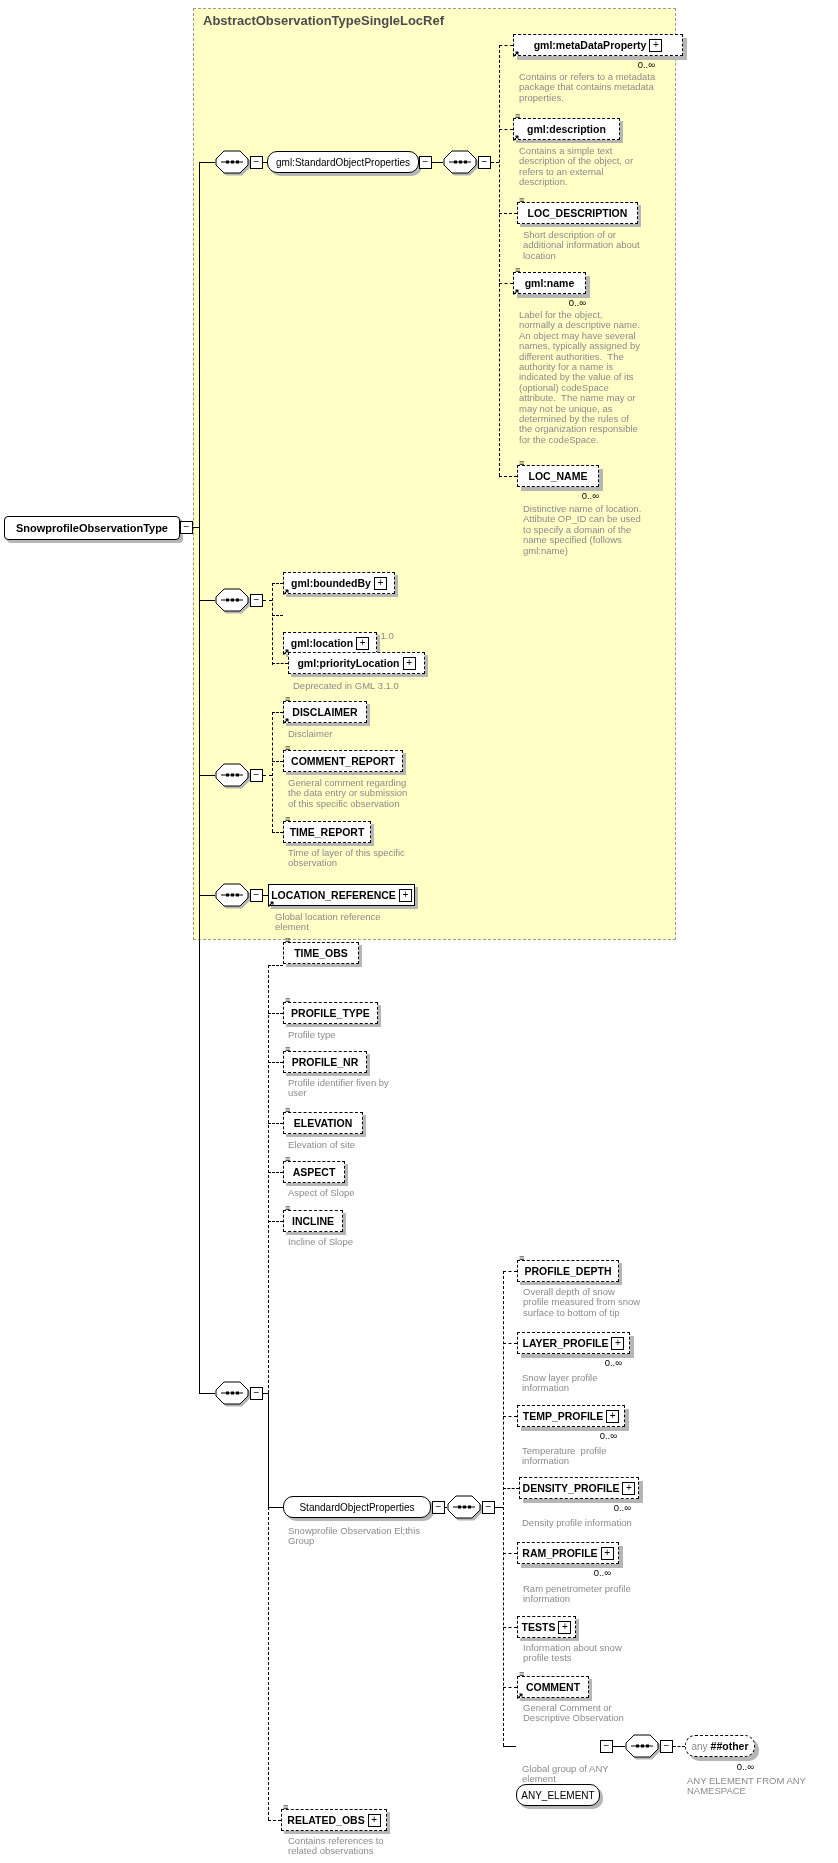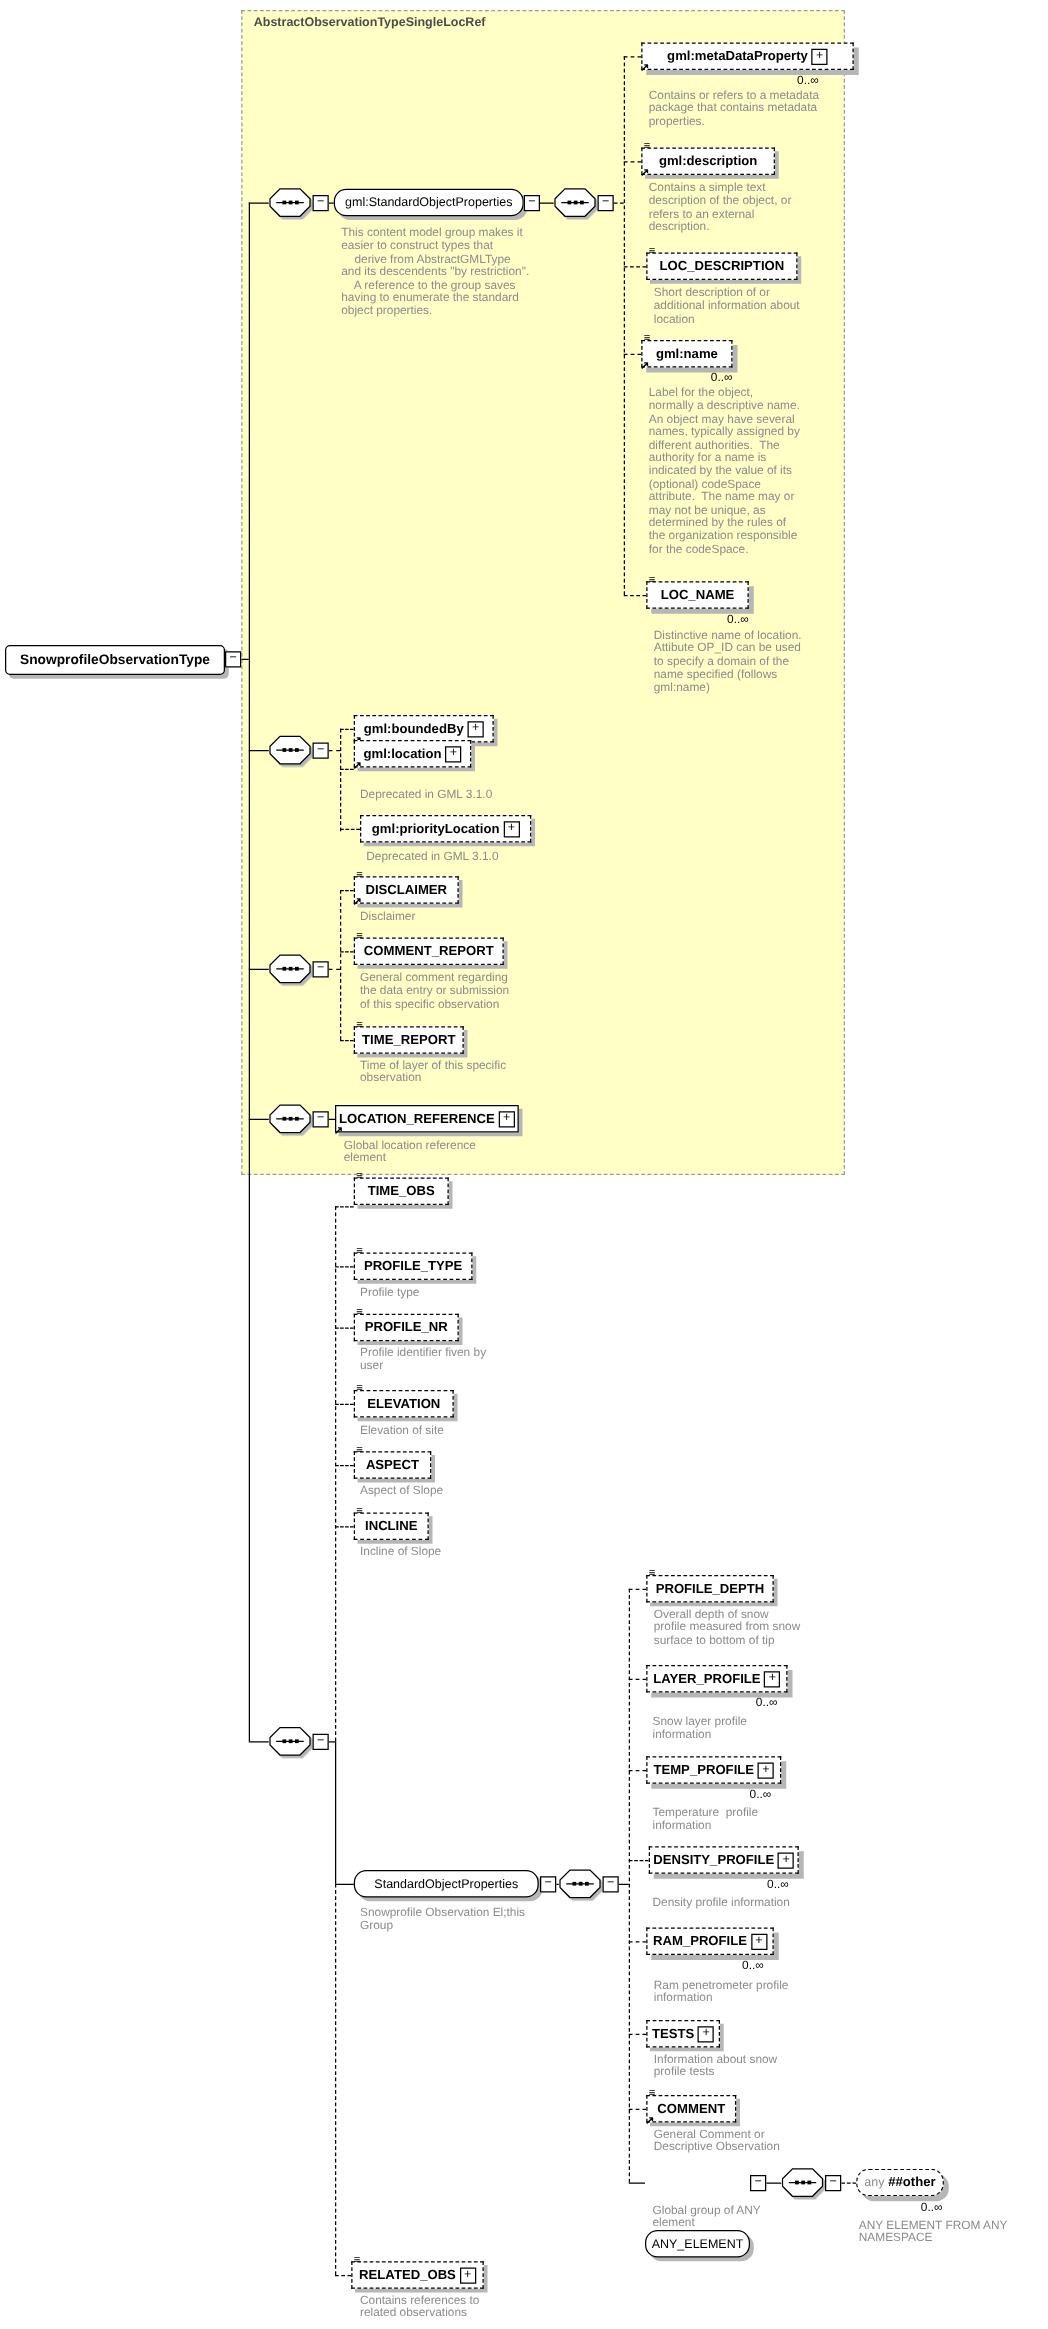--- a/index.html
+++ b/index.html
@@ -1,20 +1,20 @@
 <!DOCTYPE html>
 <html><head>
 <meta charset="utf-8">
 <style>
   html,body{margin:0;padding:0;background:#fff}
   .canvas{position:relative;width:838px;height:1863px;background:#fff;
           font-family:"Liberation Sans",sans-serif;overflow:hidden}
   .ybox{position:absolute;left:193px;top:8px;width:483px;height:932px;
         background:#ffffc6;border:1px dashed #9a9a9a;box-sizing:border-box;z-index:0}
-  .ytitle{position:absolute;left:9px;top:4px;font-size:10px;font-weight:bold;color:#4c4c4c}
+  .ytitle{position:absolute;left:9px;top:4px;font-size:13px;font-weight:bold;color:#4c4c4c}
   
   .lh{position:absolute;height:0;border-top:1px solid #000;z-index:1}
   .lv{position:absolute;width:0;border-left:1px solid #000;z-index:1}
   .lh.d{border-top-style:dashed}
   .lv.d{border-left-style:dashed}
   
   .ebox{position:absolute;height:22px;background:#fff;border:1px solid #000;
         box-shadow:3px 3px 0 #b6b6b6;display:flex;align-items:center;justify-content:center;
         gap:3px;font-size:10.5px;font-weight:bold;color:#000;box-sizing:border-box;z-index:2}
   .dsh{border-style:dashed}
@@ -148,27 +148,20 @@
   <span class="mbox" style="left:600px;top:1740px"></span>
   <span class="mbox" style="left:660px;top:1740px"></span>
 
   <div class="ebox root" style="left:4px;top:516px;width:176px;height:24px">
     <span>SnowprofileObservationType</span>
   </div>
 
   <div class="ebox rnd" style="left:267px;top:151px;width:152px">
     <span>gml:StandardObjectProperties</span>
   </div>
-  <div class="note" style="left:273px;top:182px">This content model group makes it
-easier to construct types that
-    derive from AbstractGMLType
-and its descendents "by restriction".
-    A reference to the group saves
-having to enumerate the standard
-object properties.</div>
 
   <div class="ebox dsh multi" style="left:513px;top:34px;width:170px">
     <i class="ref"></i>
     <span>gml:metaDataProperty</span>
     <span class="plus"></span>
   </div>
   <div class="occ" style="left:610px;top:59px">0..∞</div>
   <div class="note" style="left:519px;top:72px">Contains or refers to a metadata
 package that contains metadata
 properties.</div>
@@ -221,21 +214,21 @@
 to specify a domain of the
 name specified (follows
 gml:name)</div>
 
   <div class="ebox dsh" style="left:283px;top:572px;width:112px">
     <i class="ref"></i>
     <span>gml:boundedBy</span>
     <span class="plus"></span>
   </div>
 
-  <div class="ebox dsh" style="left:283px;top:592px;width:94px">
+  <div class="ebox dsh" style="left:283px;top:632px;width:94px">
     <i class="ref"></i>
     <span>gml:location</span>
     <span class="plus"></span>
   </div>
   <div class="note" style="left:288px;top:631px">Deprecated in GML 3.1.0</div>
 
   <div class="ebox dsh" style="left:288px;top:652px;width:137px">
     <span>gml:priorityLocation</span>
     <span class="plus"></span>
   </div>

